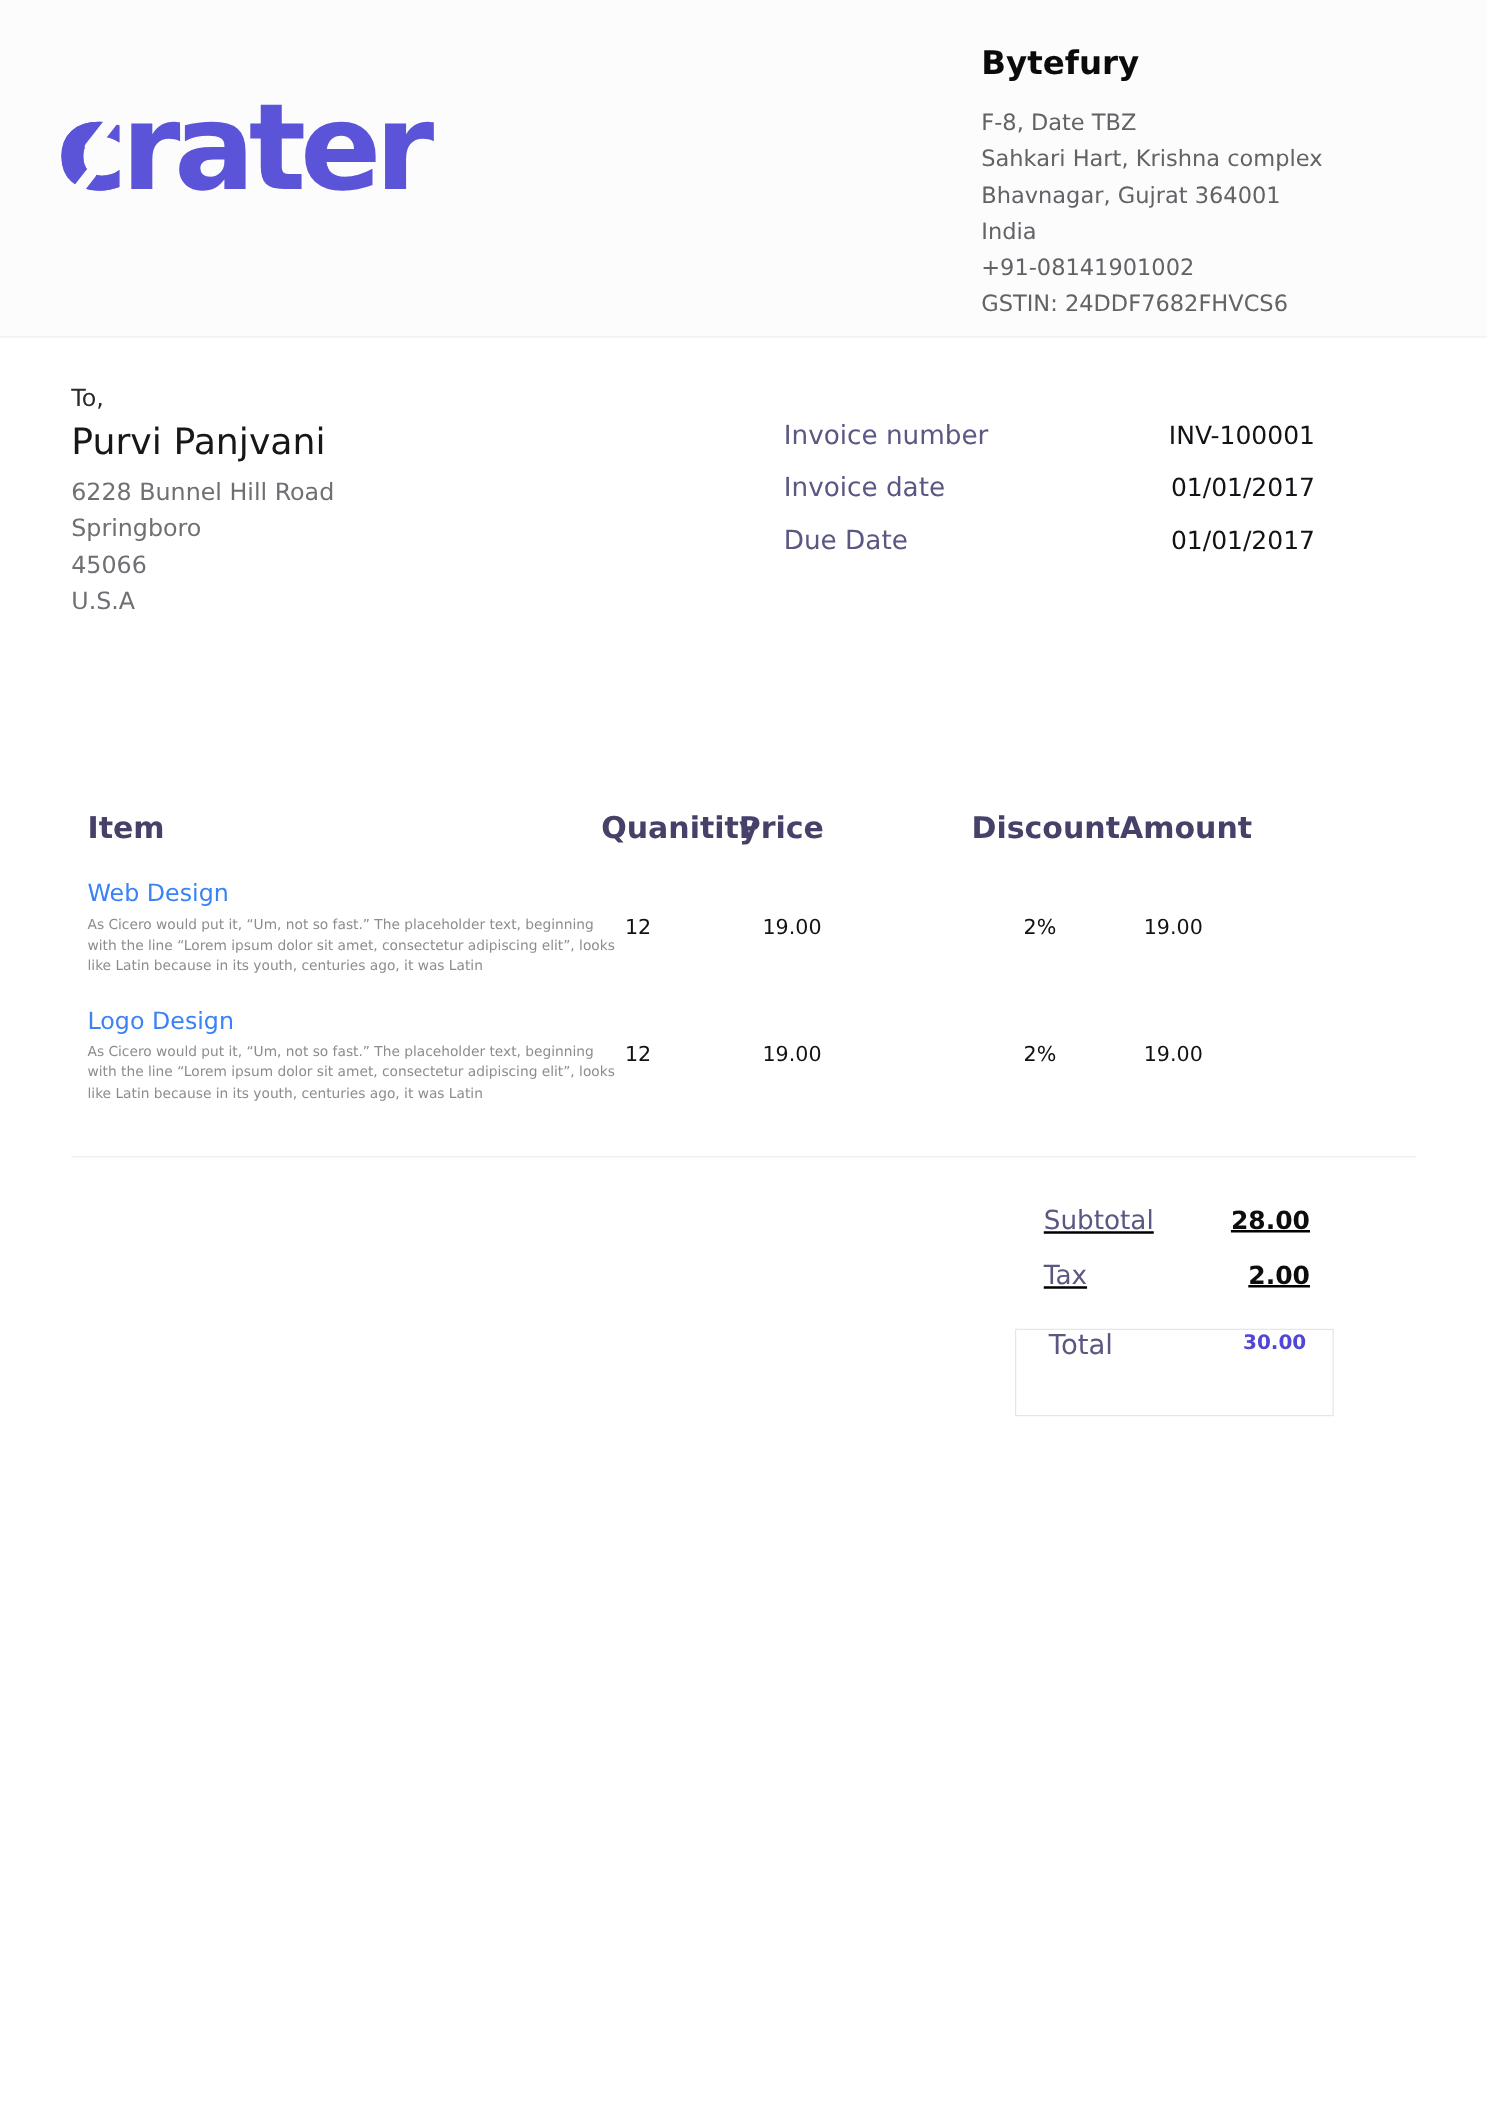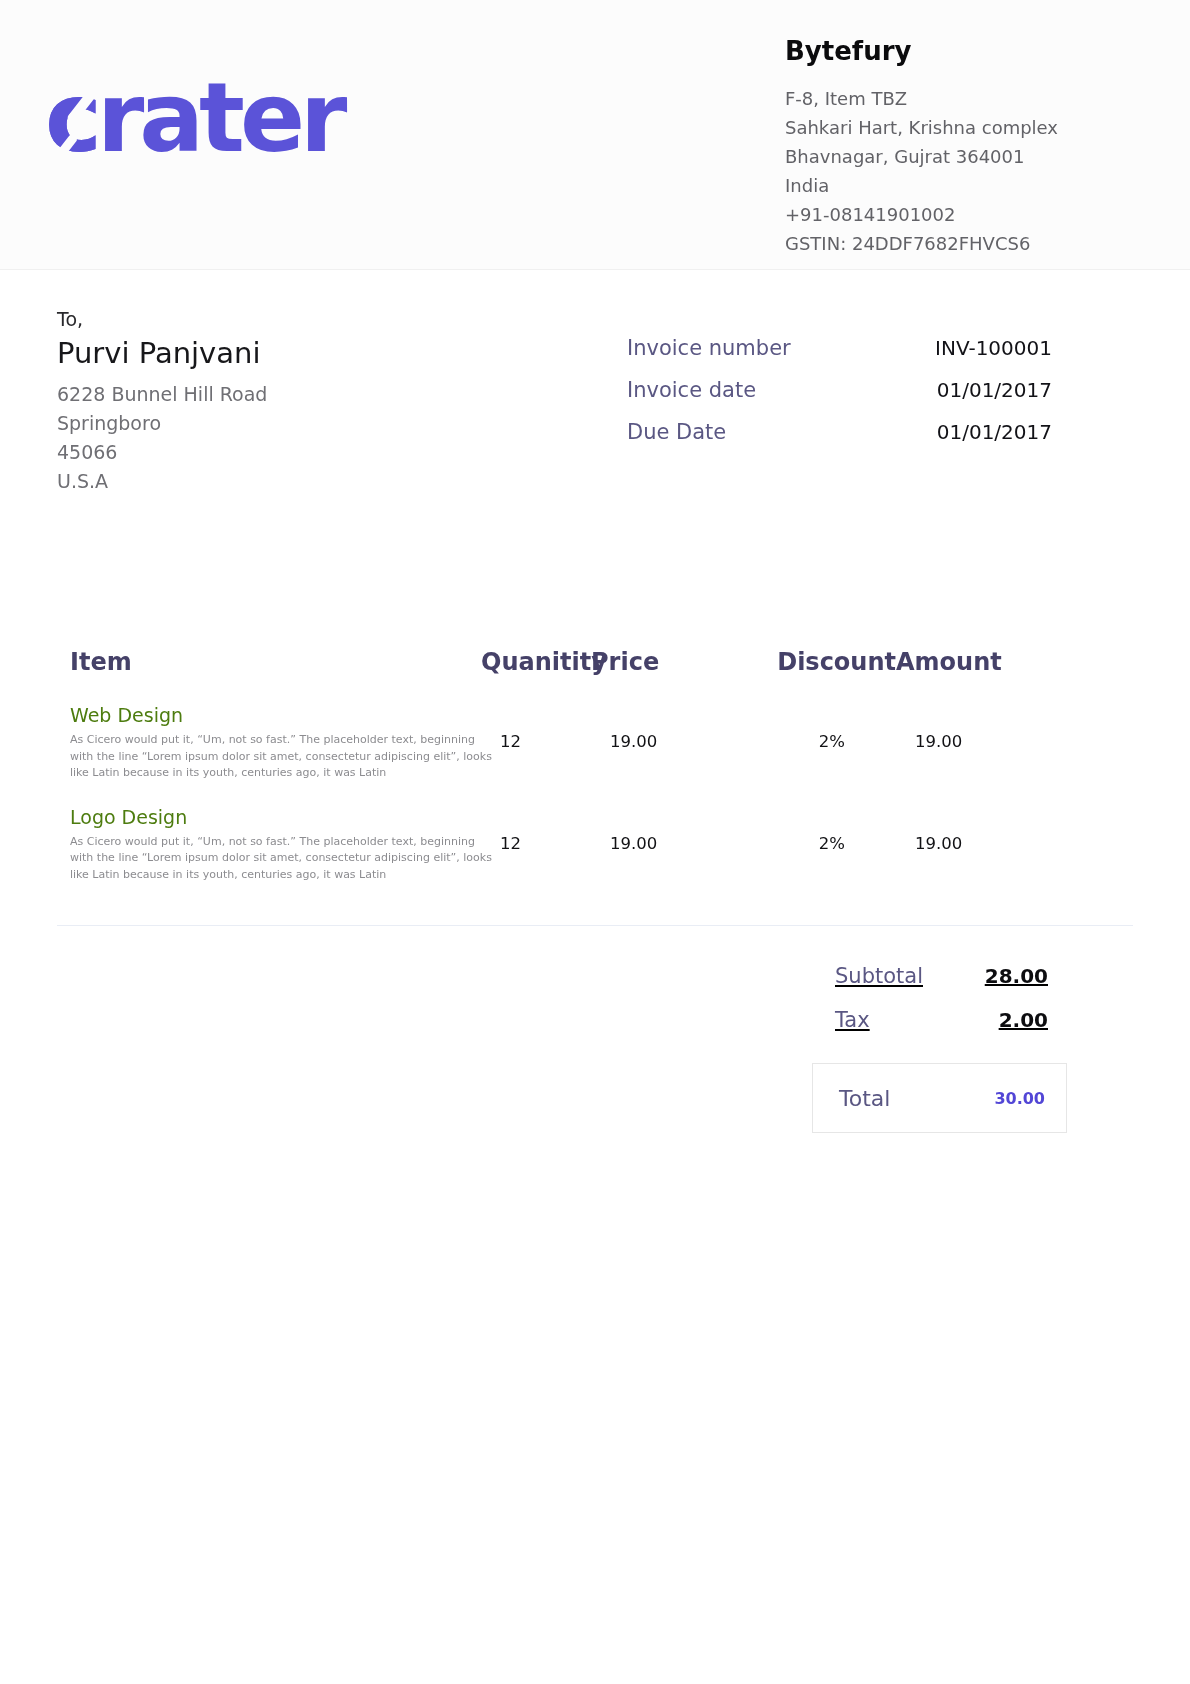--- a/index.html
+++ b/index.html
@@ -39,56 +39,56 @@
 
   
   .items { position:absolute; left:70px; top:648px; width:976px; }
   .tgrid { display:grid; grid-template-columns:1fr 110px 125px 180px 150px; align-items:center; }
   .th { font-size:24px; font-weight:700; color:#454168; line-height:28px; }
   .th.num, .td.num { text-align:left; }
   .td.disc { text-align:right; padding-right:70px; }
   .th.disc { text-align:right; }
   .item-row { margin-top:26px; }
   .item-row.second { margin-top:22px; }
-  .item-name { font-size:19px; font-weight:500; color:#4d7c0f; line-height:26px; margin-bottom:4px; }
+  .item-name { font-size:19px; font-weight:500; color:#3b82f6; line-height:26px; margin-bottom:4px; }
   .item-desc { font-size:11px; color:#8c8c90; line-height:16.5px; width:430px; }
   .td.num, .td.disc { font-size:16.5px; color:#121215; font-weight:500; }
 
   .divider { position:absolute; left:57px; top:925px; width:1076px; height:1px; background:#e9edf5; }
 
   
   .totals { position:absolute; left:812px; top:962px; width:236px; }
   .tot-row { display:flex; justify-content:space-between; align-items:center;
              height:28px; margin-bottom:16px; padding-left:23px;text-decoration:underline; }
   .tot-label { font-size:21px; color:#5a5783; }
   .tot-value { font-size:20px; font-weight:600; color:#0d0d10; }
 
   .total-box { position:absolute; left:812px; top:1063px; width:255px; height:70px;
                background:#ffffff; border:1px solid #e6e6e6;
-               display:flex; justify-content:space-between; align-items:center;
+               display:flex; justify-content:space-between; 
                padding:0 21px 0 26px; }
   .total-label { font-size:22px; color:#5a5783; }
   .total-value { font-size:16px; font-weight:700; color:#5246d6; }
 </style>
 </head>
 <body>
 
 <div class="page">
 
   <header class="topbar">
     <div class="logo">
       <span class="logo-text"><span class="lg-c">c</span><span>rate</span><span>r</span></span>
       <span class="crack crack-c1"></span>
       <span class="crack crack-c2"></span>
       <span class="crack crack-r"></span>
     </div>
 
     <div class="company">
       <div class="company-name">Bytefury</div>
-      <div class="company-line">F-8, Item TBZ</div>
+      <div class="company-line">F-8, Date TBZ</div>
       <div class="company-line">Sahkari Hart, Krishna complex</div>
       <div class="company-line">Bhavnagar, Gujrat 364001</div>
       <div class="company-line">India</div>
       <div class="company-line">+91-08141901002</div>
       <div class="company-line">GSTIN: 24DDF7682FHVCS6</div>
     </div>
   </header>
 
   <section class="billto">
     <div class="billto-label">To,</div>

